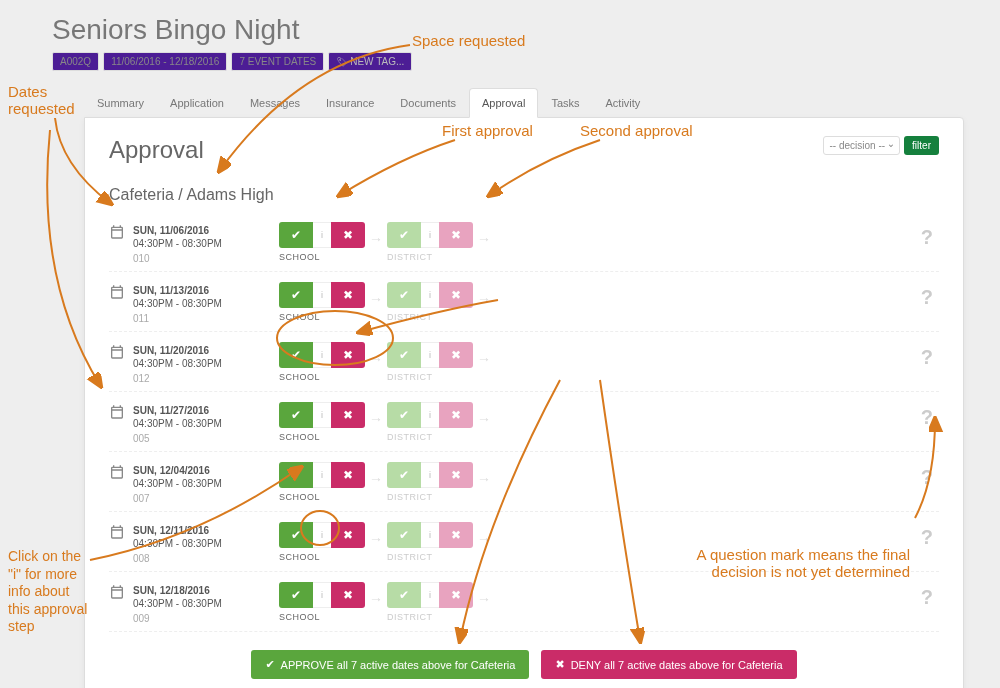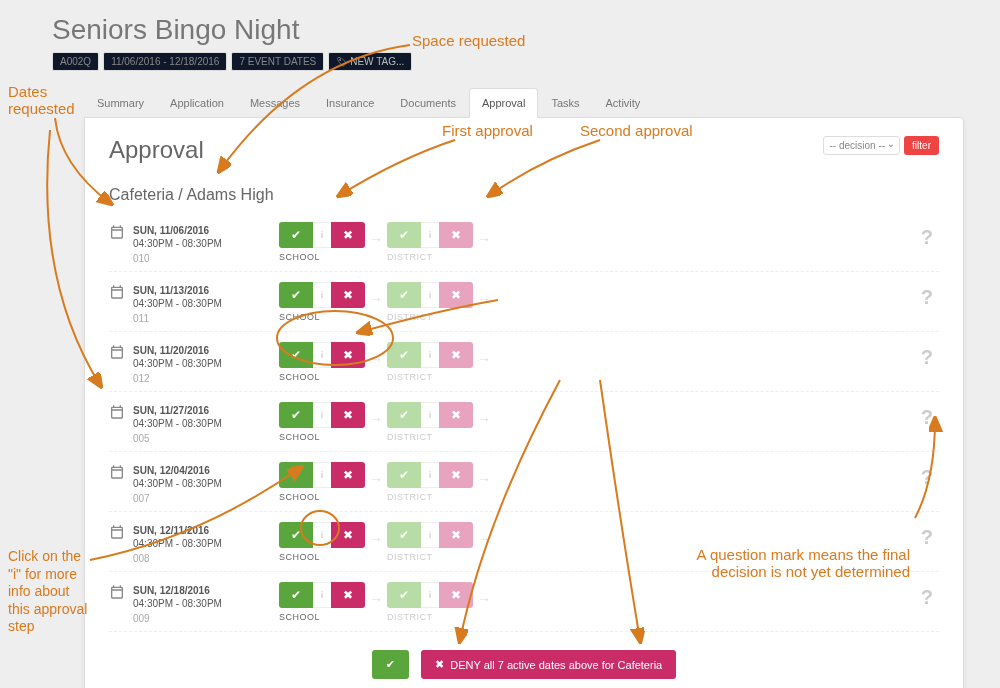--- a/index.html
+++ b/index.html
@@ -24,21 +24,21 @@
   }
   .page{
     width:1000px;height:688px;position:relative;overflow:hidden;
   }
   .title-block{padding:14px 0 0 52px;}
   h1.title{
     font-size:28px;font-weight:300;color:#777;margin:0 0 6px 0;
   }
   .tags{display:flex;gap:4px;}
   .tag{
-    background:#0f172a;border:1px solid #ddd;border-radius:2px;padding:3px 7px;
+    background:#4c1d95;border:1px solid #ddd;border-radius:2px;padding:3px 7px;
     font-size:10px;color:#888;
   }
   .tag.new{color:#bbb;}
   .tag.new::before{content:"🏷 ";font-size:9px;}
   
   .tabs{
     margin:16px 0 0 84px;display:flex;font-size:11px;
   }
   .tab{
     padding:8px 12px;border:1px solid transparent;color:#777;cursor:pointer;
@@ -57,21 +57,21 @@
   }
   .panel-head{display:flex;justify-content:space-between;align-items:flex-start;}
   .panel-head h2{font-size:24px;font-weight:300;margin:0;color:#666;}
   .filter-wrap{display:flex;gap:4px;}
   .select-fake{
     font-size:10px;border:1px solid #ddd;border-radius:3px;padding:3px 14px 3px 6px;
     color:#888;position:relative;background:#fff;
   }
   .select-fake::after{content:"⌄";position:absolute;right:4px;top:1px;font-size:10px;}
   .filter-btn{
-    font-size:10px;background:#ef4444;color:#fff;border:none;border-radius:3px;padding:4px 8px;
+    font-size:10px;background:#15803d;color:#fff;border:none;border-radius:3px;padding:4px 8px;
   }
   .space-name{font-size:16px;color:#666;margin:22px 0 8px 0;}
   
   .rows{}
   .row{
     display:flex;align-items:flex-start;padding:10px 0 6px 0;
     border-bottom:1px dashed var(--row-border);position:relative;
   }
   .date-cell{display:flex;gap:8px;width:170px;padding-top:2px;}
   .cal-icon{color:#888;}
@@ -446,20 +446,21 @@
             <div class="step-label">DISTRICT</div>
           </div>
           <div class="arrow-sep">→</div>
           <div class="qmark">?</div>
         </div>
       </div>
 
   <div class="bulk">
     <button class="btn approve">
       <span>✔</span>
+      <span>APPROVE all 7 active dates above for Cafeteria</span>
     </button>
     <button class="btn deny">
       <span>✖</span>
       <span>DENY all 7 active dates above for Cafeteria</span>
     </button>
   </div>
 </div>
 
 <div class="anno" style="left:412px;top:32px;">Space requested</div>
 <div class="anno" style="left:8px;top:83px;white-space:pre-line;">Dates

